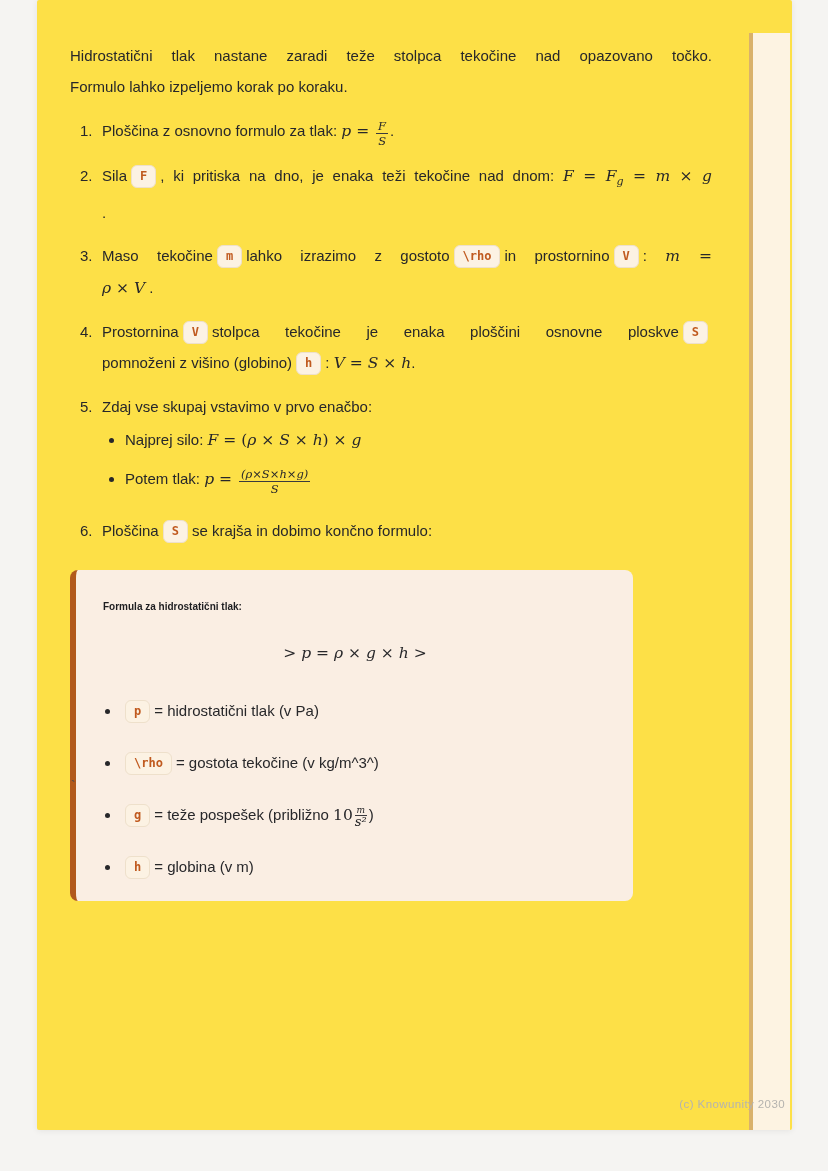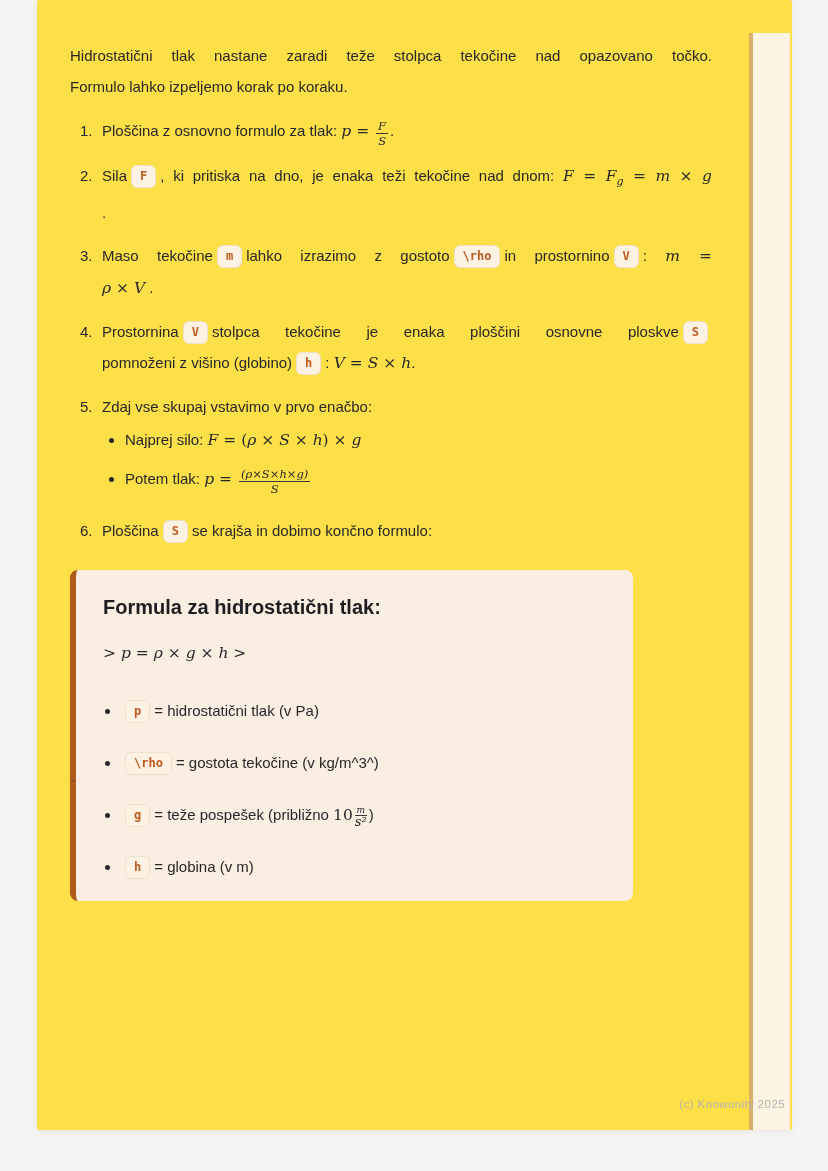--- a/index.html
+++ b/index.html
@@ -52,23 +52,23 @@
   .frac .num{display:block;font-size:11.5px;line-height:13px;border-bottom:1px solid #3a3a3e;padding:0 2px;}
   .frac .den{display:block;font-size:11.5px;line-height:14px;}
   .frac.small{vertical-align:-6px;}
   .frac.small .num{font-size:9px;line-height:10px;padding:0 1px;}
   .frac.small .den{font-size:13px;line-height:11px;}
   .callout{
     margin-top:24px;width:563px;box-sizing:border-box;
     background:#faeee3;border-left:6px solid #b2591c;border-radius:8px;
     padding:27px 26px 22px 27px;
   }
-  .callout-title{font-weight:bold;font-size:20px;color:#1e1e21;line-height:20px;}
+  .callout-title{font-weight:bold;font-size:10px;color:#1e1e21;line-height:20px;}
   .equation{
-    text-align:left;font-size:16px;line-height:20px;
+    text-align:center;font-size:16px;line-height:20px;
     margin:26px 0 36px 0;
   }
   ul.legend{list-style:disc outside;margin:0;padding:0 0 0 18px;}
   ul.legend>li{margin-bottom:15px;line-height:23px;margin-top:28px;}
   ul.legend>li:last-child{margin-bottom:0;}
   .stray{
     position:absolute;left:71px;top:778px;
     font-size:14px;color:#4a4a4e;z-index:2;
   }
   .footer{
@@ -146,13 +146,13 @@
         <li><span class="badge">\rho</span><span class="txt">= gostota tekočine (v kg/m^3^)</span></li>
         <li><span class="badge">g</span><span class="txt">= teže pospešek (približno </span><span class="mathn">10</span><span class="frac small"><span class="num">m</span><span class="den">s²</span></span><span class="txt">)</span></li>
         <li><span class="badge">h</span><span class="txt">= globina (v m)</span></li>
       </ul>
     </div>
 
   </div>
 </div>
 
 <div class="stray">`</div>
-<div class="footer">(c) Knowunity 2025</div>
+<div class="footer">(c) Knowunity 2030</div>
 
 </body></html>

